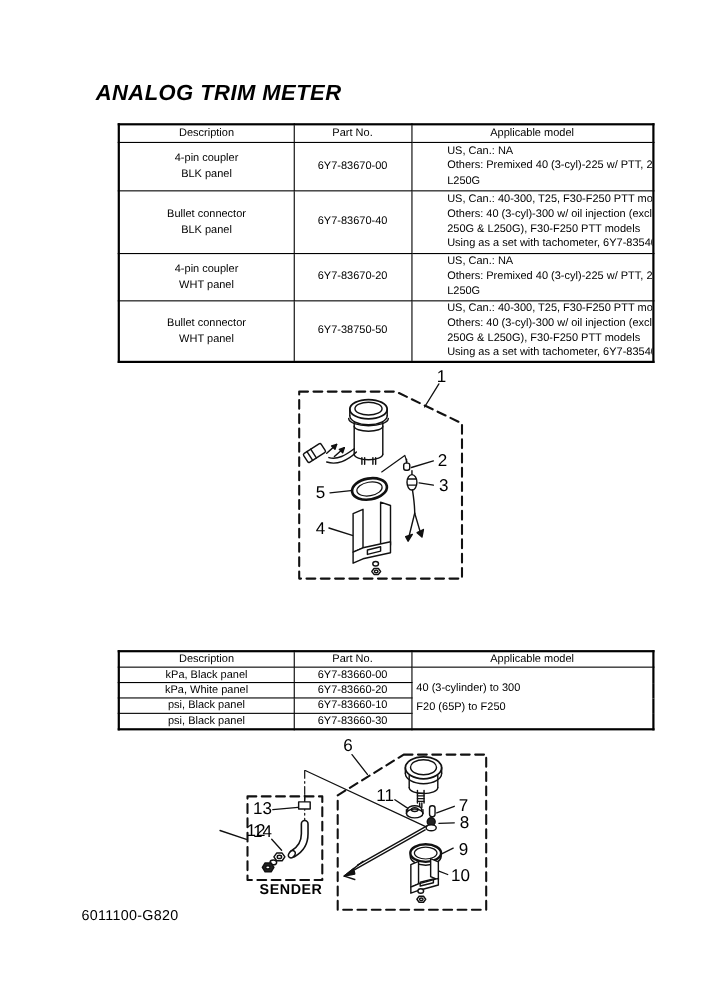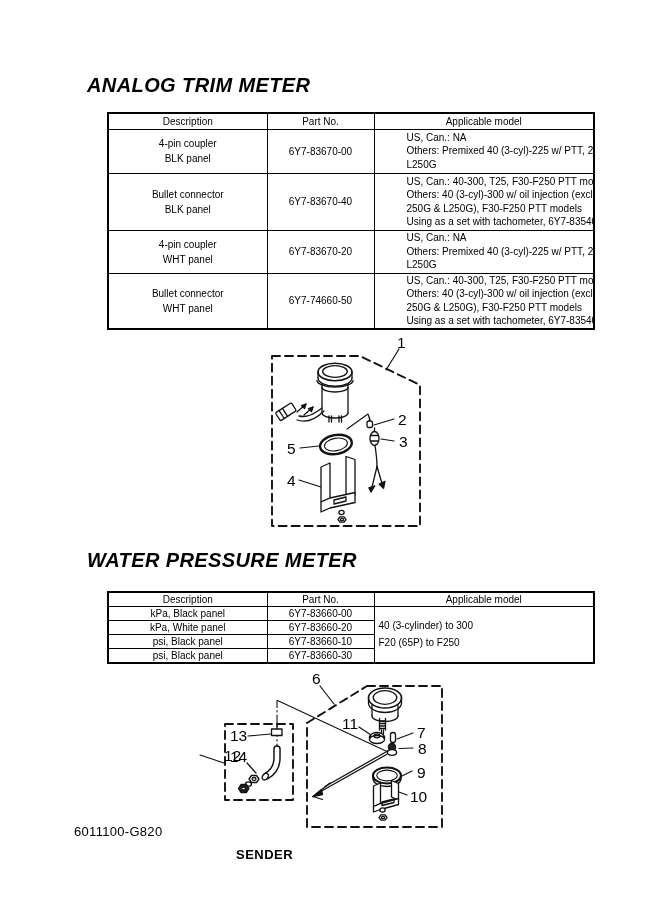--- a/index.html
+++ b/index.html
@@ -76,32 +76,31 @@
         <div class="model-line">US, Can.: NA</div>
         <div class="model-line">Others:  Premixed 40 (3-cyl)-225 w/ PTT, 250G,</div>
         <div class="model-line">L250G</div>
       </td>
     </tr>
     <tr style="height:56px;">
       <td>
         <div class="desc-line">Bullet connector</div>
         <div class="desc-line">WHT panel</div>
       </td>
-      <td class="cell-center">6Y7-74660-50</td>
+      <td class="cell-center">6Y7-38750-50</td>
       <td class="model-cell">
         <div class="model-line">US, Can.: 40-300, T25, F30-F250 PTT models</div>
         <div class="model-line">Others:  40 (3-cyl)-300 w/ oil injection (excluded</div>
         <div class="model-line">250G &amp; L250G), F30-F250 PTT models</div>
         <div class="model-line">Using as a set with tachometer, 6Y7-83540-90</div>
       </td>
     </tr>
   </tbody>
     </table>
 
-  <div class="sec-title" style="left:87px;top:549px;">WATER PRESSURE METER</div>
 
   <table class="parts-table" style="left:107px;top:591px;width:486px;">
     <colgroup>
         <col style="width:159px">
         <col style="width:107px">
         <col style="width:220px">
       </colgroup>
     <tbody>
         <tr style="height:14px;">
       <th>Description</th>
@@ -302,16 +301,16 @@
   <div class="callout" style="left:312px;top:671px;">6</div>
   <div class="callout" style="left:417px;top:725px;">7</div>
   <div class="callout" style="left:418px;top:741px;">8</div>
   <div class="callout" style="left:417px;top:765px;">9</div>
   <div class="callout" style="left:410px;top:789px;">10</div>
   <div class="callout" style="left:342px;top:716px;">11</div>
   <div class="callout" style="left:182px;top:748px;margin-left:42px;">12</div>
   <div class="callout" style="left:230px;top:728px;">13</div>
   <div class="callout" style="left:230px;top:749px;">14</div>
 
-  <div class="sender-label" style="left:236px;top:801px;margin-top:46px;">SENDER</div>
+  <div class="sender-label" style="left:236px;top:801px;">SENDER</div>
 
   <div class="footer-code" style="left:74px;top:824px;">6011100-G820</div>
 </div>
 
 </body></html>

